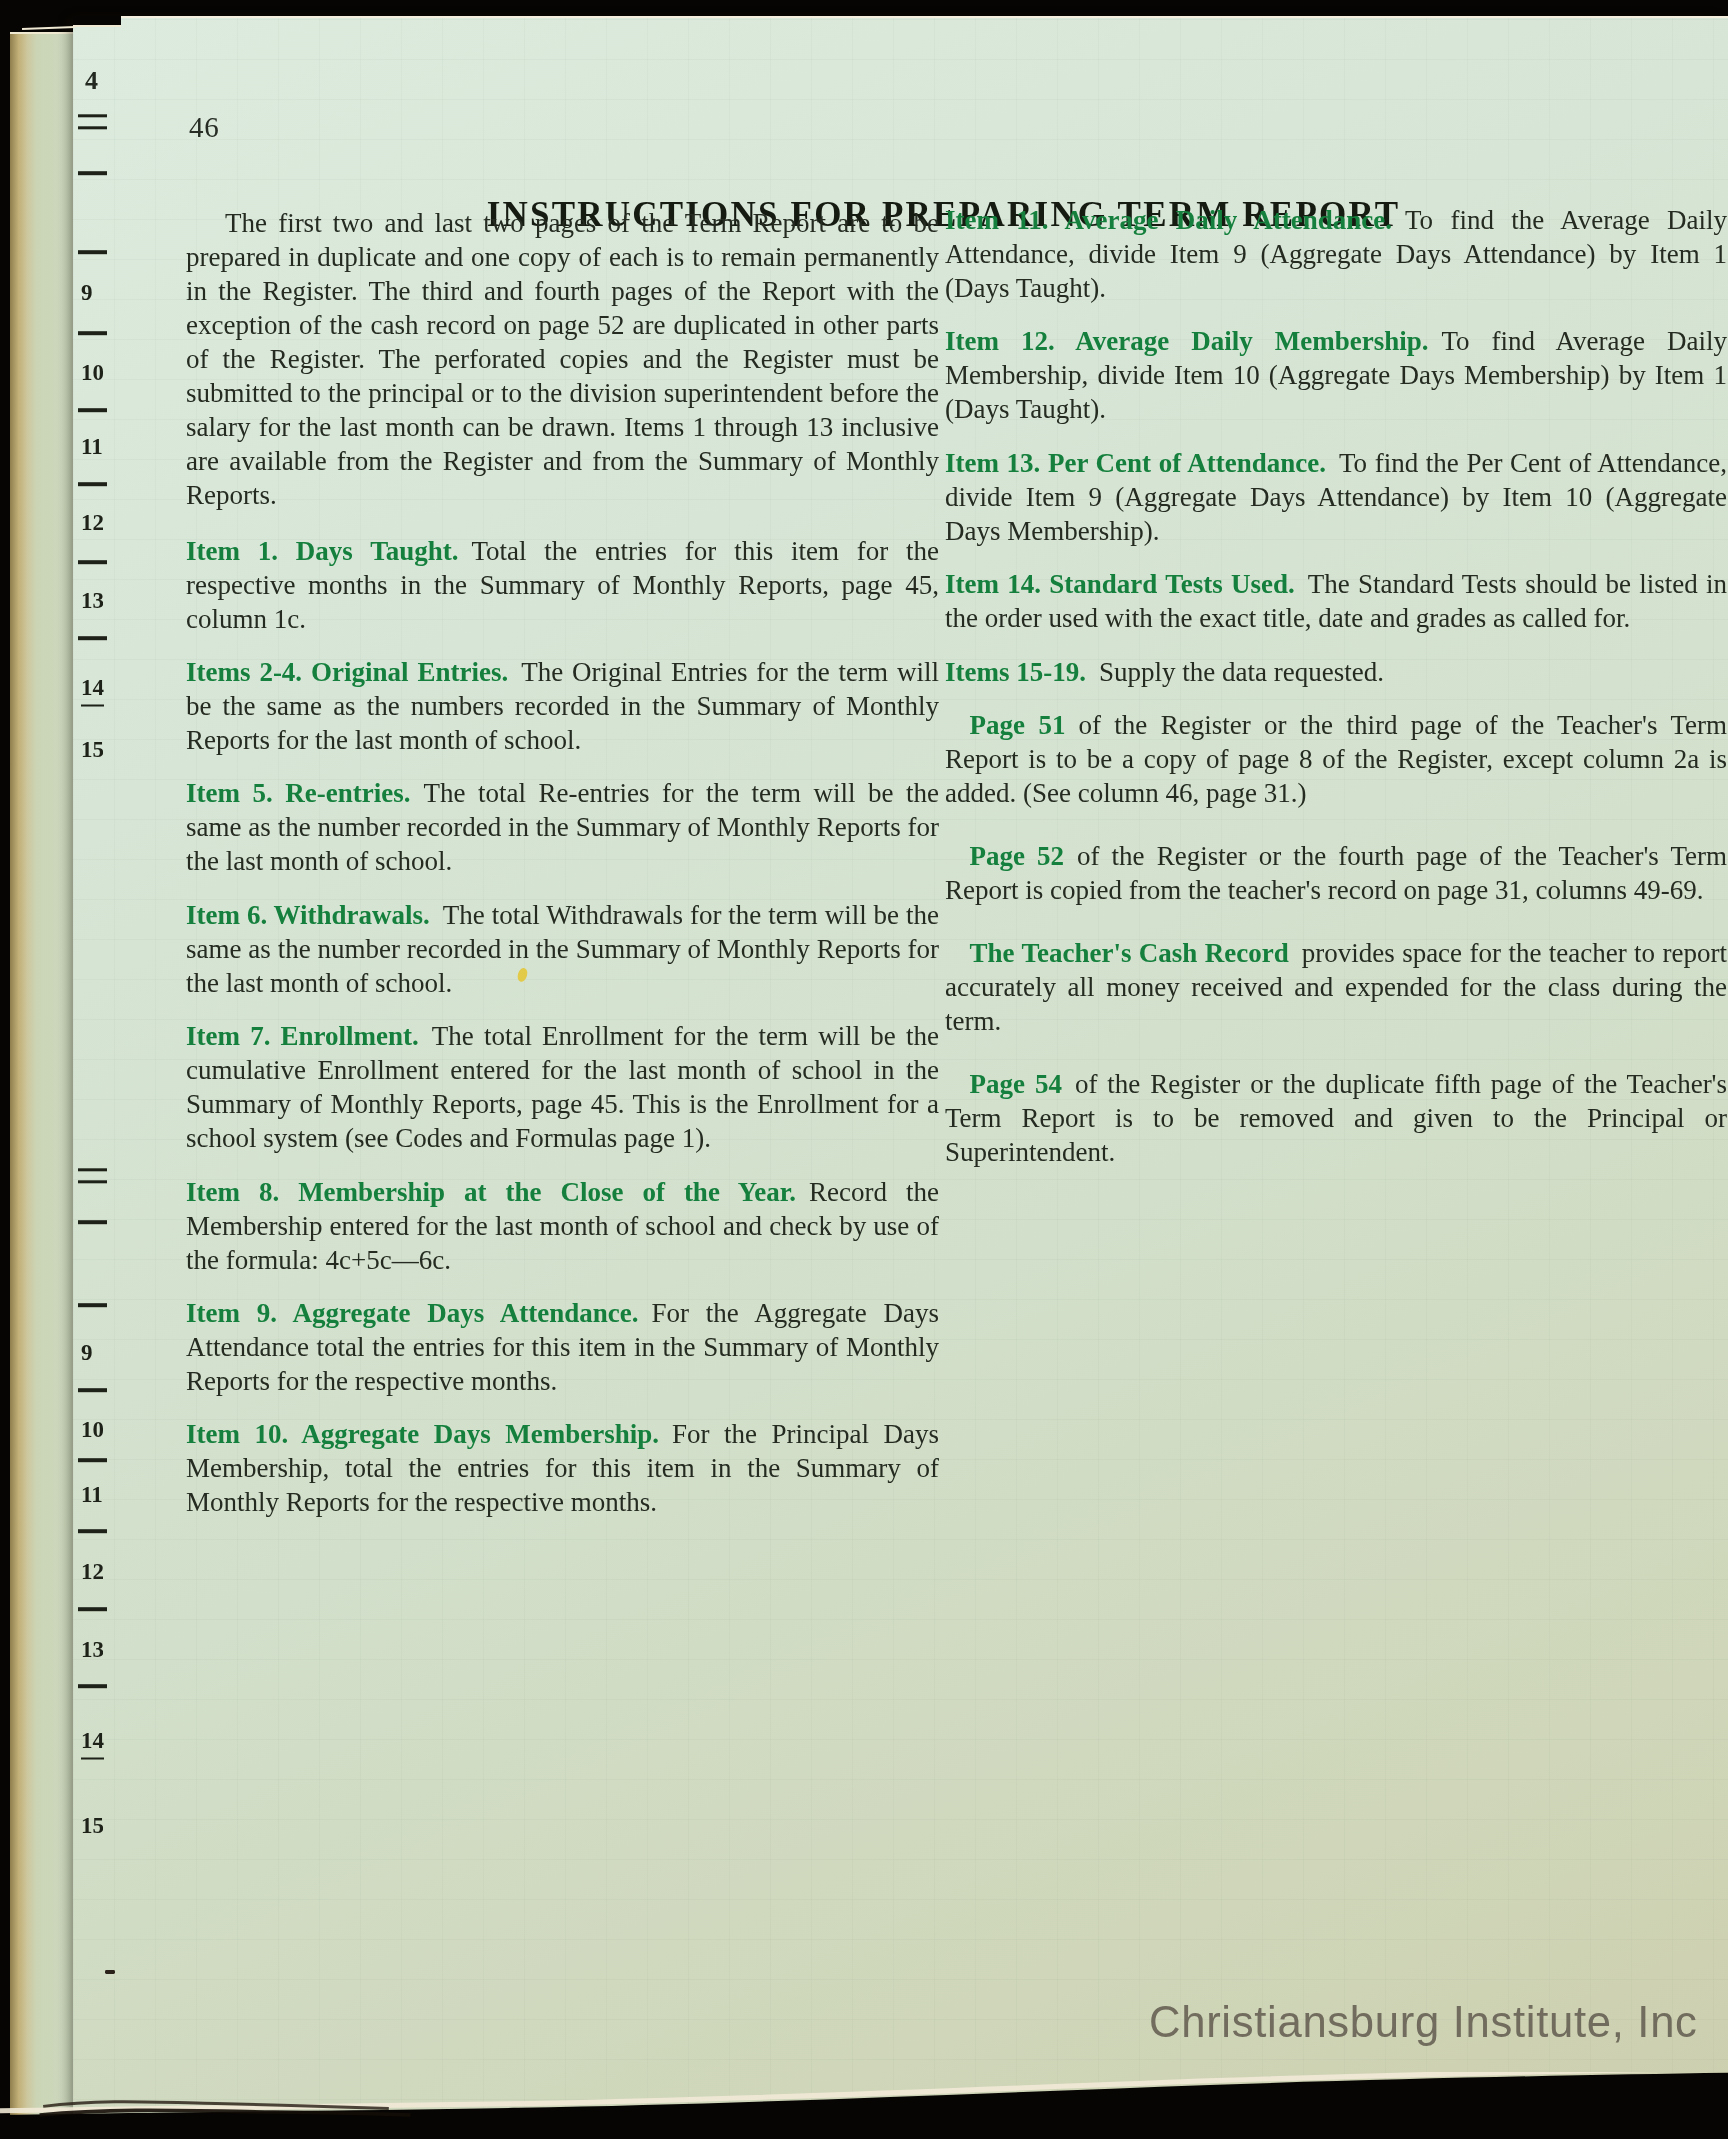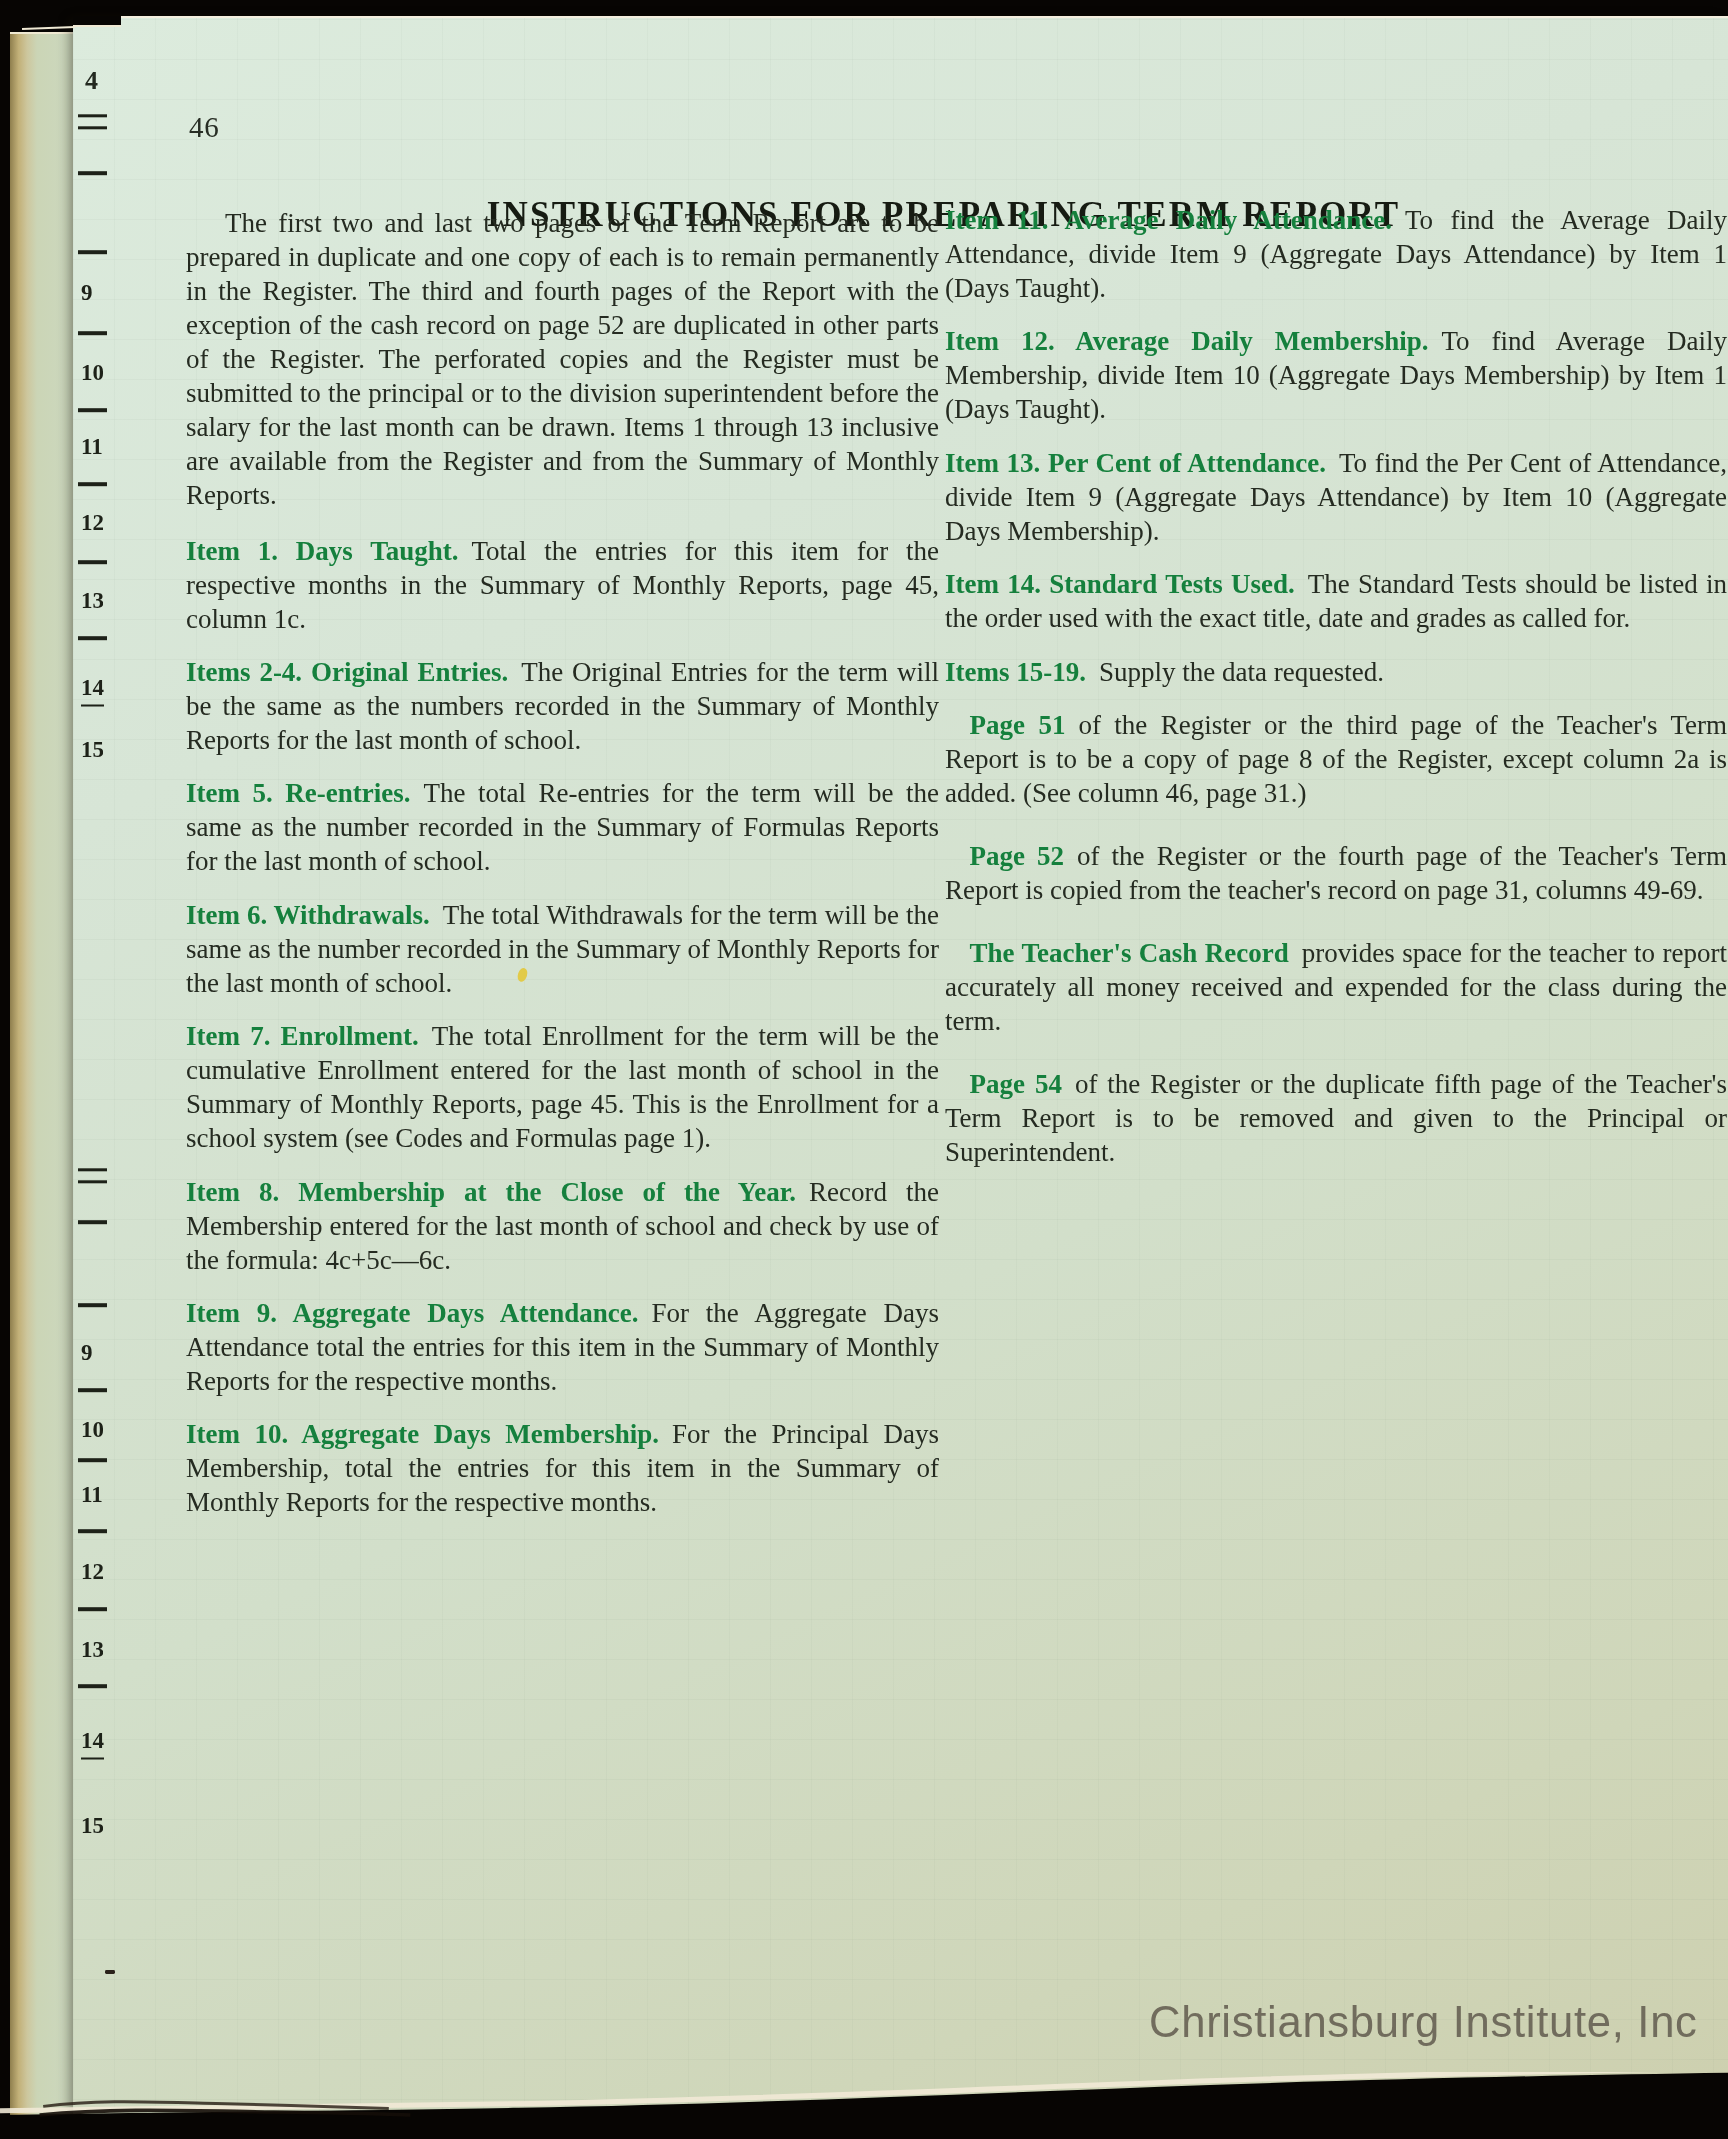--- a/index.html
+++ b/index.html
@@ -118,21 +118,21 @@
   <div class="corner-number">4</div>
   <div class="page-number">46</div>
 
   <div class="doc-title">INSTRUCTIONS FOR PREPARING TERM REPORT</div>
 
   <div class="col col-left">
     <p class="intro">The first two and last two pages of the Term Report are to be prepared in duplicate and one copy of each is to remain permanently in the Register. The third and fourth pages of the Report with the exception of the cash record on page 52 are duplicated in other parts of the Register. The perforated copies and the Register must be submitted to the principal or to the division superintendent before the salary for the last month can be drawn. Items 1 through 13 inclusive are available from the Register and from the Summary of Monthly Reports.</p>
     <div id="left-items">
         <p><b class="lead">Item 1. Days Taught.</b><span>Total the entries for this item for the respective months in the Summary of Monthly Reports, page 45, column 1c.</span></p>
         <p><b class="lead">Items 2-4. Original Entries.</b><span>The Original Entries for the term will be the same as the numbers recorded in the Summary of Monthly Reports for the last month of school.</span></p>
-        <p><b class="lead">Item 5. Re-entries.</b><span>The total Re-entries for the term will be the same as the number recorded in the Summary of Formulas Reports for the last month of school.</span></p>
+        <p><b class="lead">Item 5. Re-entries.</b><span>The total Re-entries for the term will be the same as the number recorded in the Summary of Monthly Reports for the last month of school.</span></p>
         <p><b class="lead">Item 6. Withdrawals.</b><span>The total Withdrawals for the term will be the same as the number recorded in the Summary of Monthly Reports for the last month of school.</span></p>
         <p><b class="lead">Item 7. Enrollment.</b><span>The total Enrollment for the term will be the cumulative Enrollment entered for the last month of school in the Summary of Monthly Reports, page 45. This is the Enrollment for a school system (see Codes and Formulas page 1).</span></p>
         <p><b class="lead">Item 8. Membership at the Close of the Year.</b><span>Record the Membership entered for the last month of school and check by use of the formula: 4c+5c—6c.</span></p>
         <p><b class="lead">Item 9. Aggregate Days Attendance.</b><span>For the Aggregate Days Attendance total the entries for this item in the Summary of Monthly Reports for the respective months.</span></p>
         <p><b class="lead">Item 10. Aggregate Days Membership.</b><span>For the Principal Days Membership, total the entries for this item in the Summary of Monthly Reports for the respective months.</span></p>
       </div>
   </div>
 
   <div class="col col-right">
     <div id="right-items">

